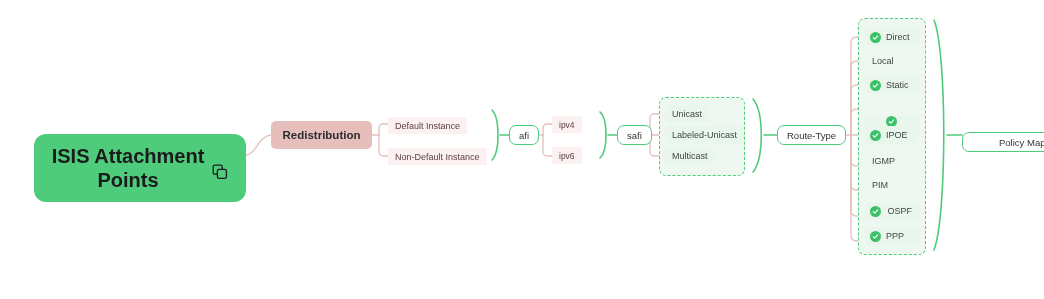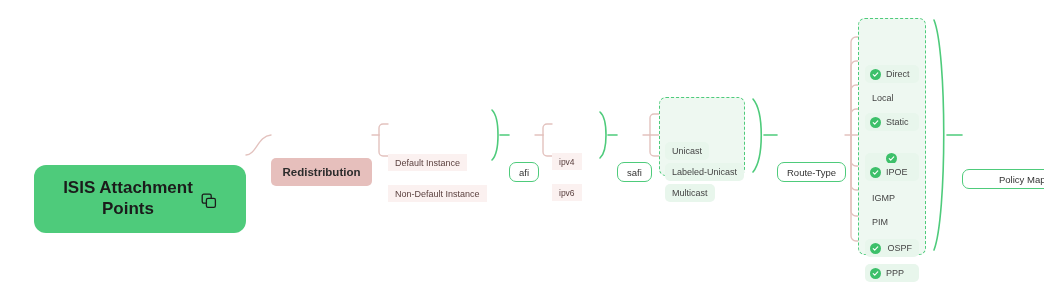--- a/index.html
+++ b/index.html
@@ -4,27 +4,27 @@
 <style>
   html,body{margin:0;padding:0;background:#ffffff;}
   body{
     width:1044px;height:299px;position:relative;overflow:hidden;
     font-family:"Liberation Sans","DejaVu Sans",sans-serif;
   }
   #canvas{position:absolute;left:0;top:0;width:1044px;height:299px;}
   .nodeLayer{position:absolute;left:0;top:0;width:1044px;height:299px;}
 
   .node{position:absolute;box-sizing:border-box;display:flex;align-items:center;
-        justify-content:center;white-space:nowrap;margin-top:37px;}
+        justify-content:center;white-space:nowrap;}
 
   
   .root{
-    left:34px;top:128px;width:212px;height:68px;
+    left:34px;top:134px;width:212px;height:68px;
     background:#4ecb7b;border-radius:12px;color:#1b1b1b;
-    font-size:17px;font-weight:600;line-height:1.22;text-align:center;
+    font-size:20px;font-weight:600;line-height:1.22;text-align:center;
     flex-direction:row;gap:8px;padding:0 14px;
   }
   .root .rootTxt{display:block;}
   .copy-ico{flex:0 0 auto;margin-top:10px;}
 
   
   .redis{
     left:271px;top:121px;width:101px;height:28px;
     background:#e6bfbc;border-radius:5px;color:#2c2c2c;
     font-size:11.5px;font-weight:700;

